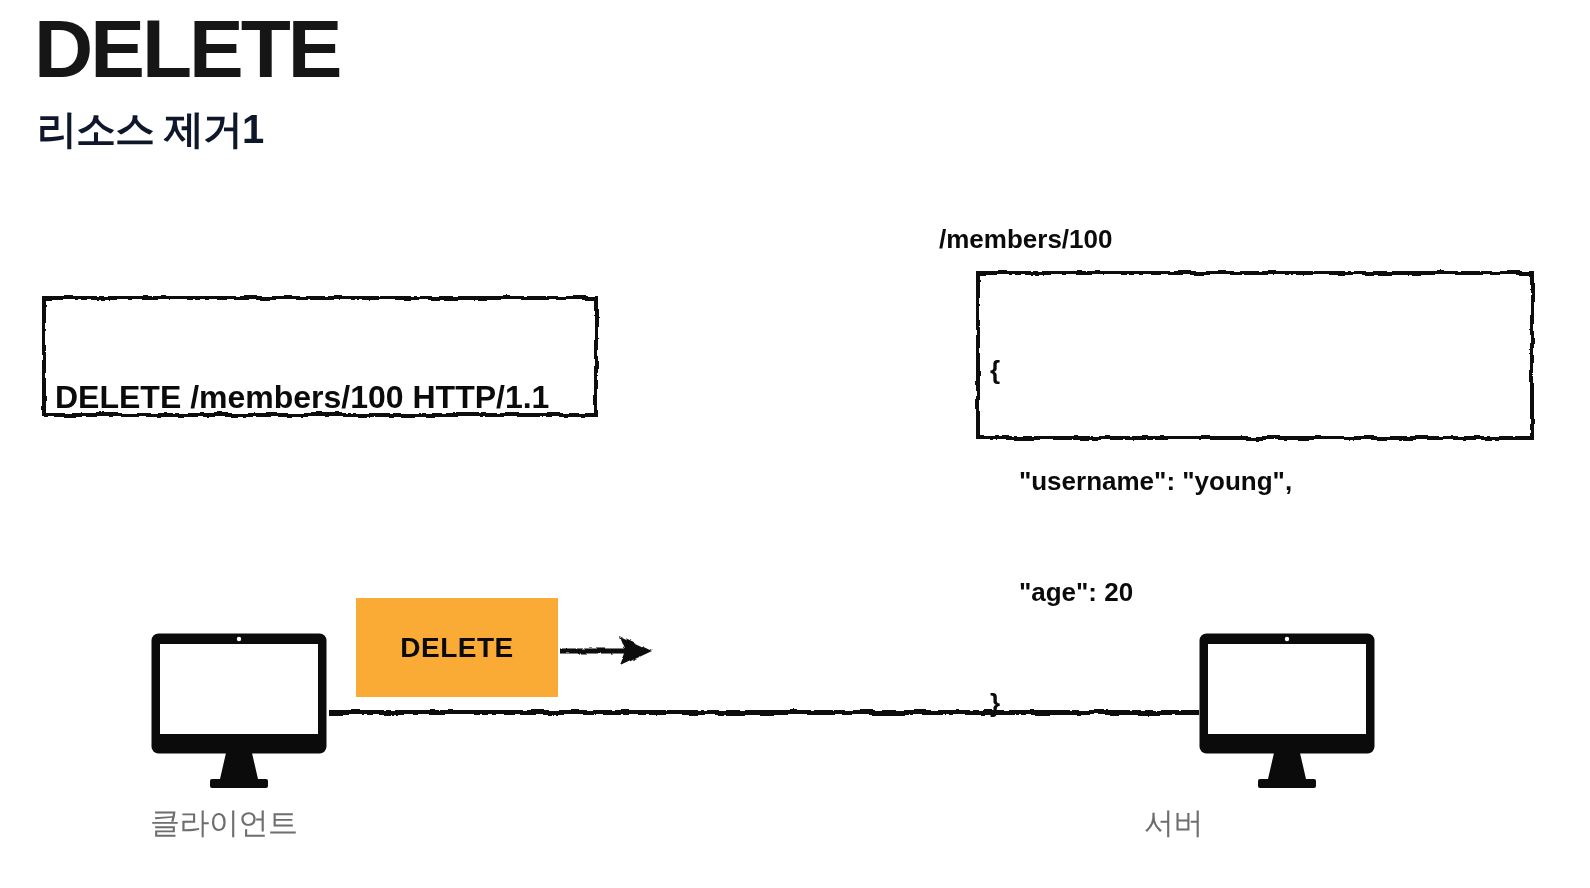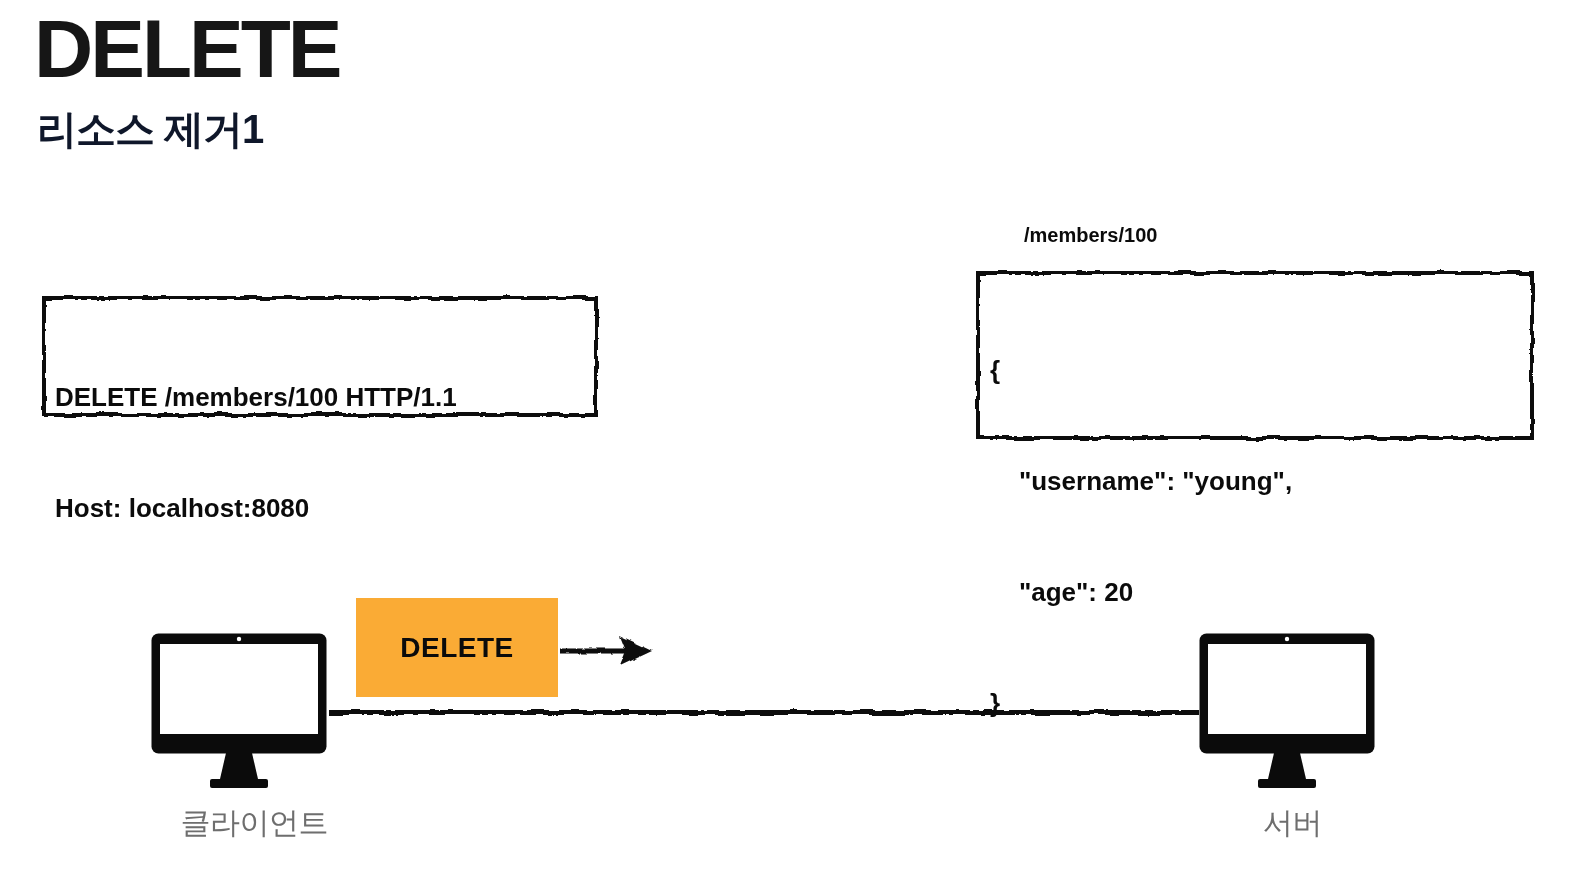--- a/index.html
+++ b/index.html
@@ -27,30 +27,30 @@
   
   .sketch-box { position: absolute; background: #ffffff; }
   .sketch-border {
     position: absolute; inset: 0;
     border: 4px solid #0b0b0b;
     filter: url(#rough-line);
     pointer-events: none;
   }
   .box-text {
     position: relative;
-    font-size: 26px; font-weight: 700; line-height: 37px;
+    font-size: 32px; font-weight: 700; line-height: 37px;
     white-space: pre;
   }
 
   .request-box { left: 42px; top: 296px; width: 556px; height: 121px; }
   .request-box .box-text { padding: 9px 13px 0 13px; }
 
   .resource-label {
-    position: absolute; left: 1024px; top: 224px;
-    font-size: 20px; font-weight: 700; color: #0b0b0b;
+    position: absolute; left: 939px; top: 224px;
+    font-size: 26px; font-weight: 700; color: #0b0b0b;
   }
   .resource-box { left: 976px; top: 271px; width: 558px; height: 169px; }
   .resource-box .box-text { padding: 7px 14px 0 14px; font-size: 26px; line-height: 37px; }
 
   
   .monitor { position: absolute; width: 178px; height: 156px; }
   .monitor.client { left: 150px; top: 632px; }
   .monitor.server { left: 1198px; top: 632px; }
 
   .connection-line {
@@ -70,21 +70,21 @@
     font-size: 28px; font-weight: 800; letter-spacing: 0.5px; color: #0b0b0b;
   }
 
   .request-arrow {
     position: absolute; left: 556px; top: 632px;
     width: 100px; height: 38px;
   }
 
   .endpoint-label {
     position: absolute; top: 803px; width: 178px;
-    text-align: right;
+    text-align: left;
     font-size: 30px; font-weight: 400;
     color: var(--label-gray, #6E6E6E);
     letter-spacing: -0.5px;
   }
   .endpoint-label.client { left: 150px; }
   .endpoint-label.server { left: 1144px; }
 
   .svg-defs { position: absolute; width: 0; height: 0; }
 </style>
 </head>
@@ -99,21 +99,20 @@
   </defs>
 </svg>
 
 <div class="page-title">DELETE</div>
 <div class="page-subtitle">리소스 제거1</div>
 
 <div class="sketch-box request-box">
   <div class="sketch-border"></div>
   <div class="box-text">
     <div>DELETE /members/100 HTTP/1.1</div>
-    <div>Host: localhost:8080</div>
   </div>
 </div>
 
 <div class="resource-label">/members/100</div>
 <div class="sketch-box resource-box">
   <div class="sketch-border"></div>
   <div class="box-text">
     <div>{</div>
     <div>    "username": "young",</div>
     <div>    "age": 20</div>

